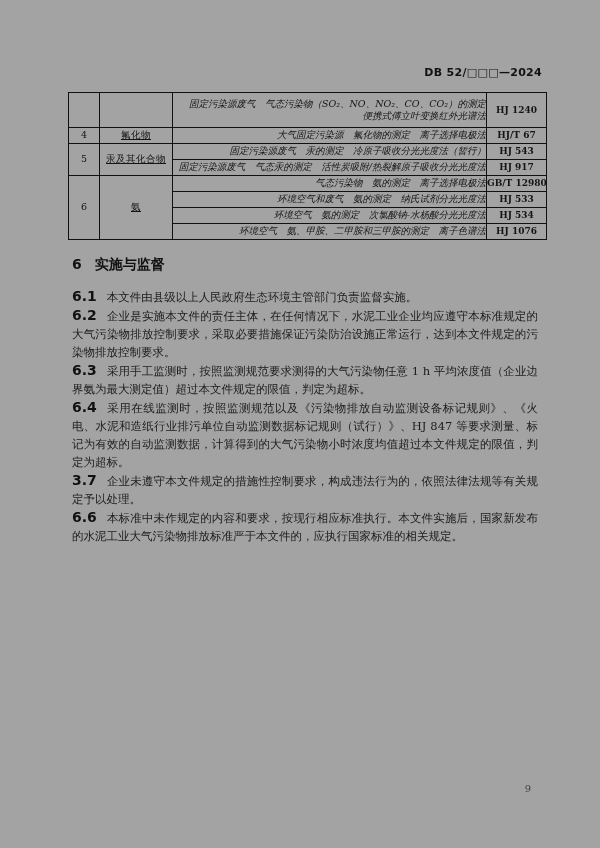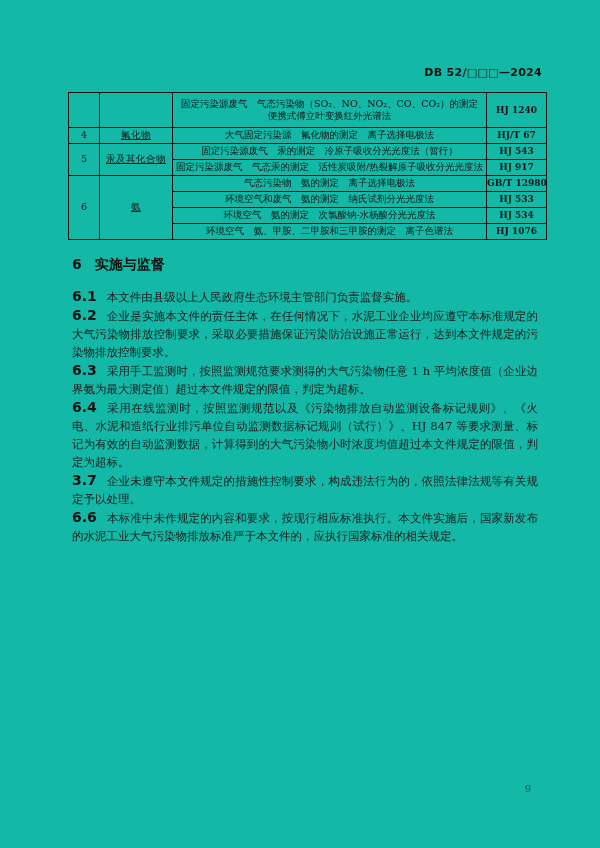--- a/index.html
+++ b/index.html
@@ -1,40 +1,40 @@
 <!DOCTYPE html>
 <html><head>
 <meta charset="utf-8">
 <style>
   html,body{margin:0;padding:0;background:#ffffff;}
   .page{
     position:relative;
     width:600px;height:848px;
-    background:#14b8a6;
+    background:#a3a3a3;
     font-family:"DejaVu Serif","Liberation Serif",serif;
     color:#1c1c1c;
     overflow:hidden;
   }
   
   .doc-code{
     position:absolute;top:66px;right:58px;
     font-family:"DejaVu Sans","Liberation Sans",sans-serif;
     font-weight:bold;font-size:11px;letter-spacing:.3px;color:#111;
   }
   
   table.mtable{
     position:absolute;left:68px;top:92px;width:474px;
     border-collapse:collapse;table-layout:fixed;
     font-size:9.5px;line-height:12.5px;color:#151515;
   }
   table.mtable{border:1.5px solid #111;}
   table.mtable td{border:1px solid #111;padding:0;vertical-align:middle;overflow:hidden;}
   td.c-no{width:30px;text-align:center;}
   td.c-pol{width:72px;text-align:center;letter-spacing:.5px;text-decoration:underline;}
-  td.c-met{width:313px;text-align:center;padding:1px 4px 1px 6px;}
+  td.c-met{width:313px;text-align:right;padding:1px 4px 1px 6px;font-style:italic;}
   td.c-std{width:59px;text-align:center;font-weight:bold;font-size:9px;white-space:nowrap;margin-top:41px;}
   tr.r-tall{height:35px;}
   tr.r-std{height:16px;}
   
   .body-col{
     position:absolute;left:72px;top:256px;width:466px;
   }
   .sec-heading{
     font-family:"DejaVu Sans","Liberation Sans",sans-serif;
     font-weight:bold;font-size:14px;color:#111;

